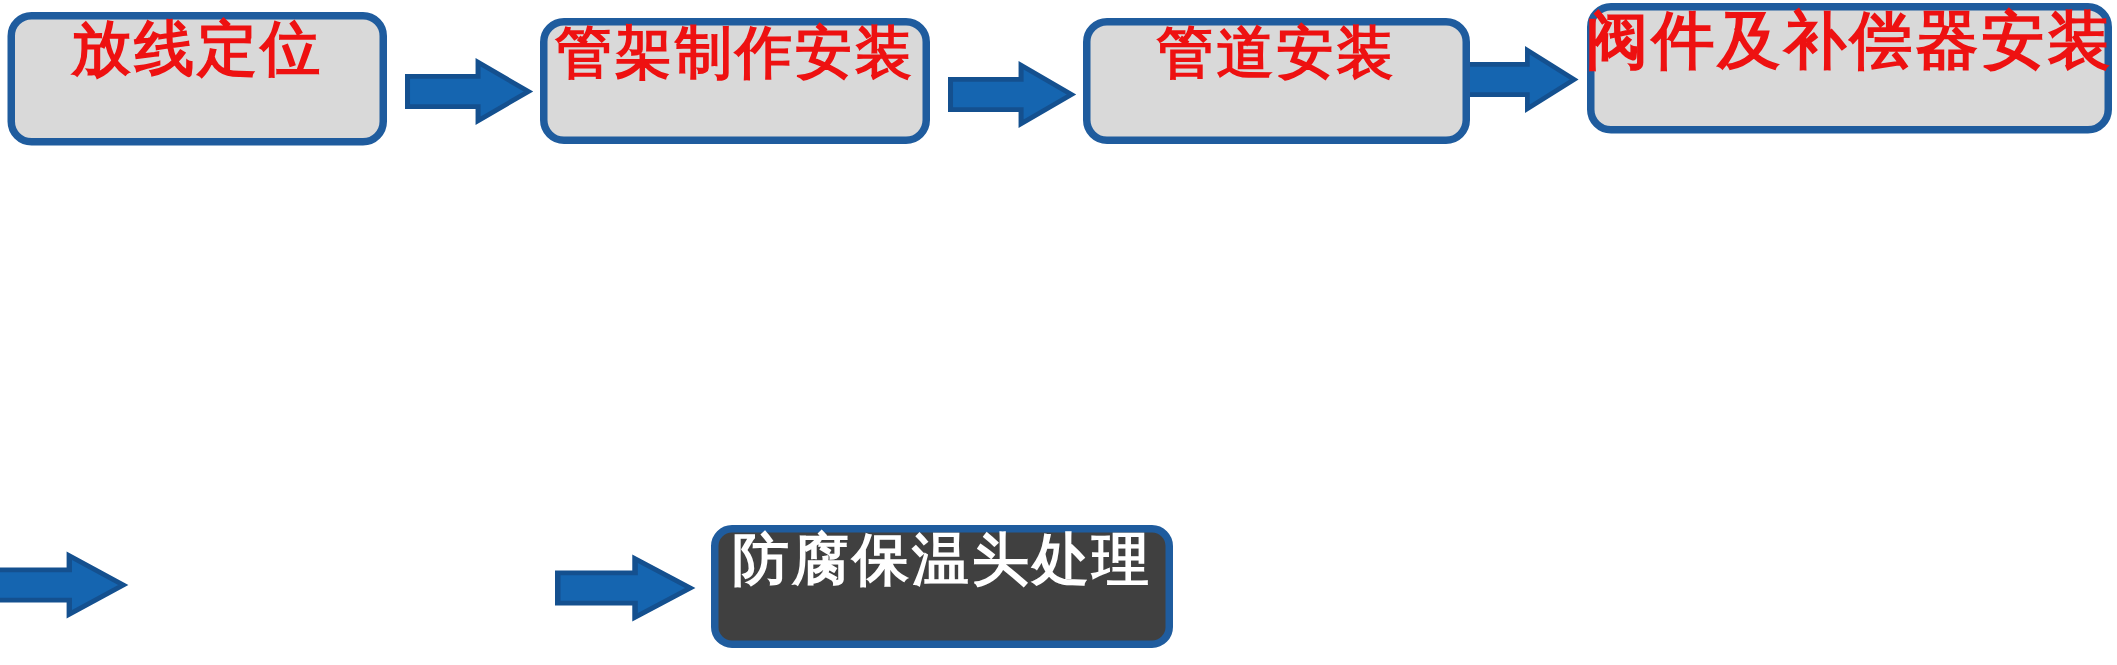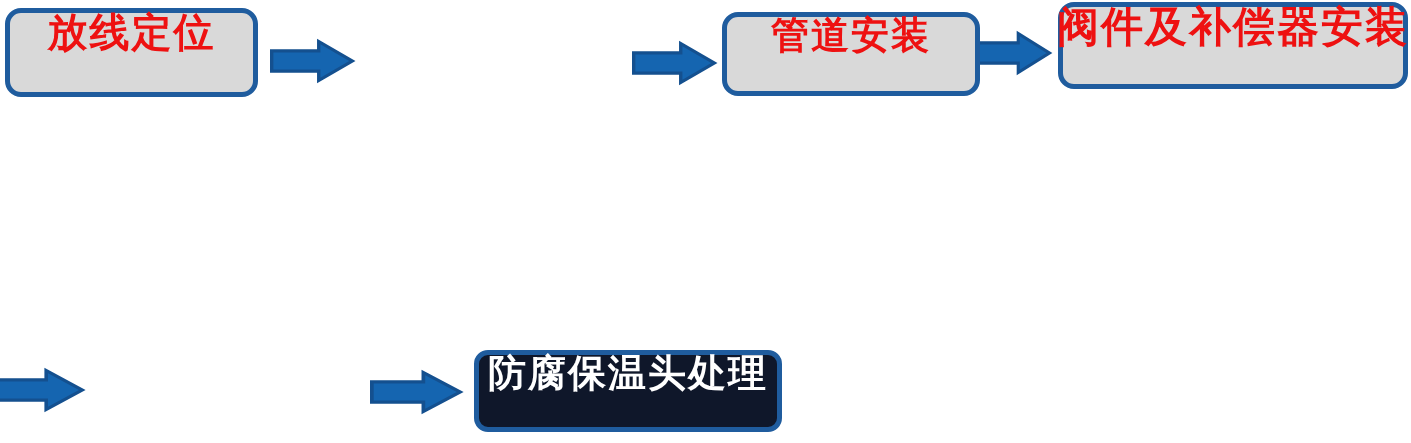--- a/index.html
+++ b/index.html
@@ -31,21 +31,21 @@
     border-radius: 16px;
     background: #d9d9d9;
     color: #ee1111;
     font-weight: 700;
     letter-spacing: 2px;
     line-height: 1;
     white-space: nowrap;
     text-rendering: geometricPrecision;
   }
   .node.emphasis {
-    background: #0f172a;
+    background: #404040;
     color: #ffffff;
     border-color: #1f5c9e;
     border-radius: 14px;
   }
 
   
   .arrow {
     position: absolute;
     display: block;
   }
@@ -81,20 +81,23 @@
       </svg>
     </div>
     <div class="arrow" style="left: 370px; top: 371px; width: 92px; height: 42px;">
       <svg viewBox="0 0 100 54" preserveAspectRatio="none">
         <polygon points="2,14 58,14 58,2 98,27 58,52 58,40 2,40" fill="#1565b0" stroke="#14508f" stroke-width="4" stroke-linejoin="miter"></polygon>
       </svg>
     </div>
     <div class="node" style="left: 5px; top: 8px; width: 253px; height: 89px; font-size: 40px;">
       <span>放线定位</span>
     </div>
+    <div class="node" style="left: 360px; top: 12px; width: 260px; height: 84px; font-size: 38px;">
+      <span>管架制作安装</span>
+    </div>
     <div class="node" style="left: 722px; top: 12px; width: 258px; height: 84px; font-size: 38px;">
       <span>管道安装</span>
     </div>
     <div class="node" style="left: 1058px; top: 2px; width: 350px; height: 87px; font-size: 42px;">
       <span>阀件及补偿器安装</span>
     </div>
     <div class="node emphasis" style="left: 474px; top: 350px; width: 308px; height: 82px; font-size: 38px;">
       <span>防腐保温头处理</span>
     </div>
   </div>

